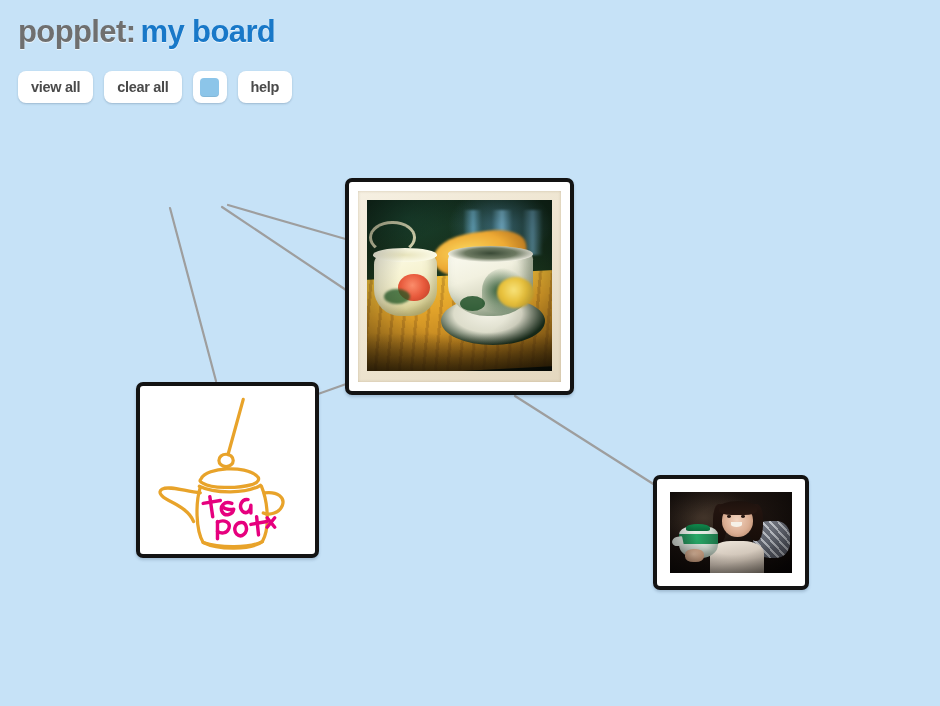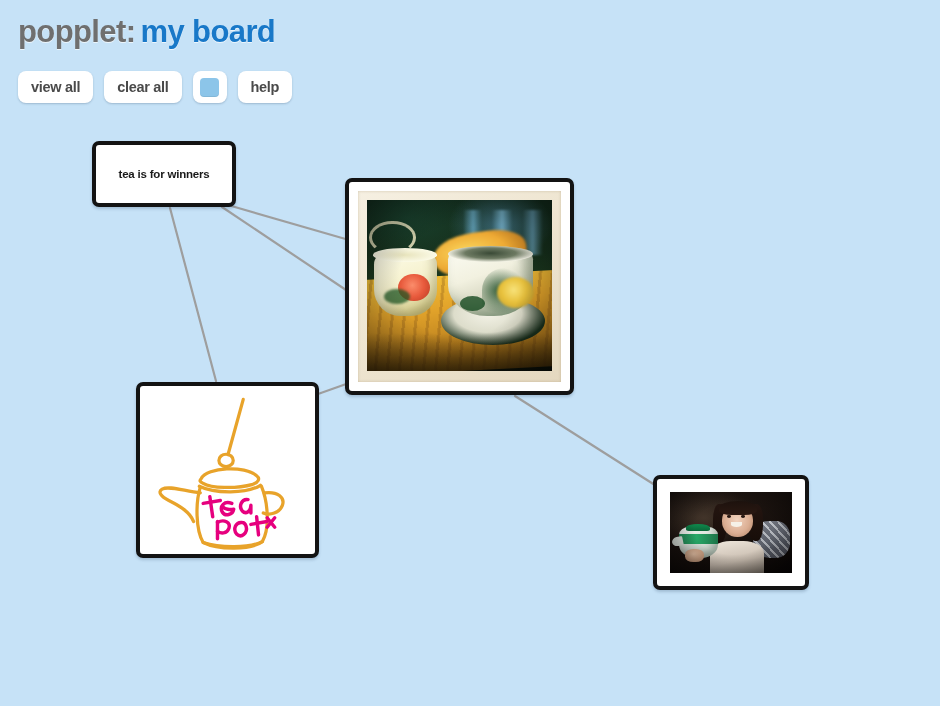--- a/index.html
+++ b/index.html
@@ -368,23 +368,20 @@
   <svg id="connectors" viewBox="0 0 940 706">
     <g stroke="#9e9e9e" stroke-width="2.2" fill="none" stroke-linecap="round">
       <line x1="228" y1="205" x2="349" y2="240"></line>
       <line x1="222" y1="207" x2="349" y2="292"></line>
       <line x1="170" y1="208" x2="216" y2="381"></line>
       <line x1="318" y1="394" x2="349" y2="383"></line>
       <line x1="515" y1="396" x2="658" y2="487"></line>
     </g>
   </svg>
 
-  <div class="popplet" id="popplet-text">
-    <div class="popplet-text-body">tea is for winners</div>
-  </div>
 
   <div class="popplet" id="popplet-photo-teacups">
     <div class="photo-frame-vintage">
       <div class="photo-inner">
         <div class="teacup-scene">
           <div class="ts-backwall"></div>
           <div class="ts-sign"></div>
           <div class="ts-pastry"></div>
           <div class="ts-table"></div>
           <div class="ts-saucer"></div>

